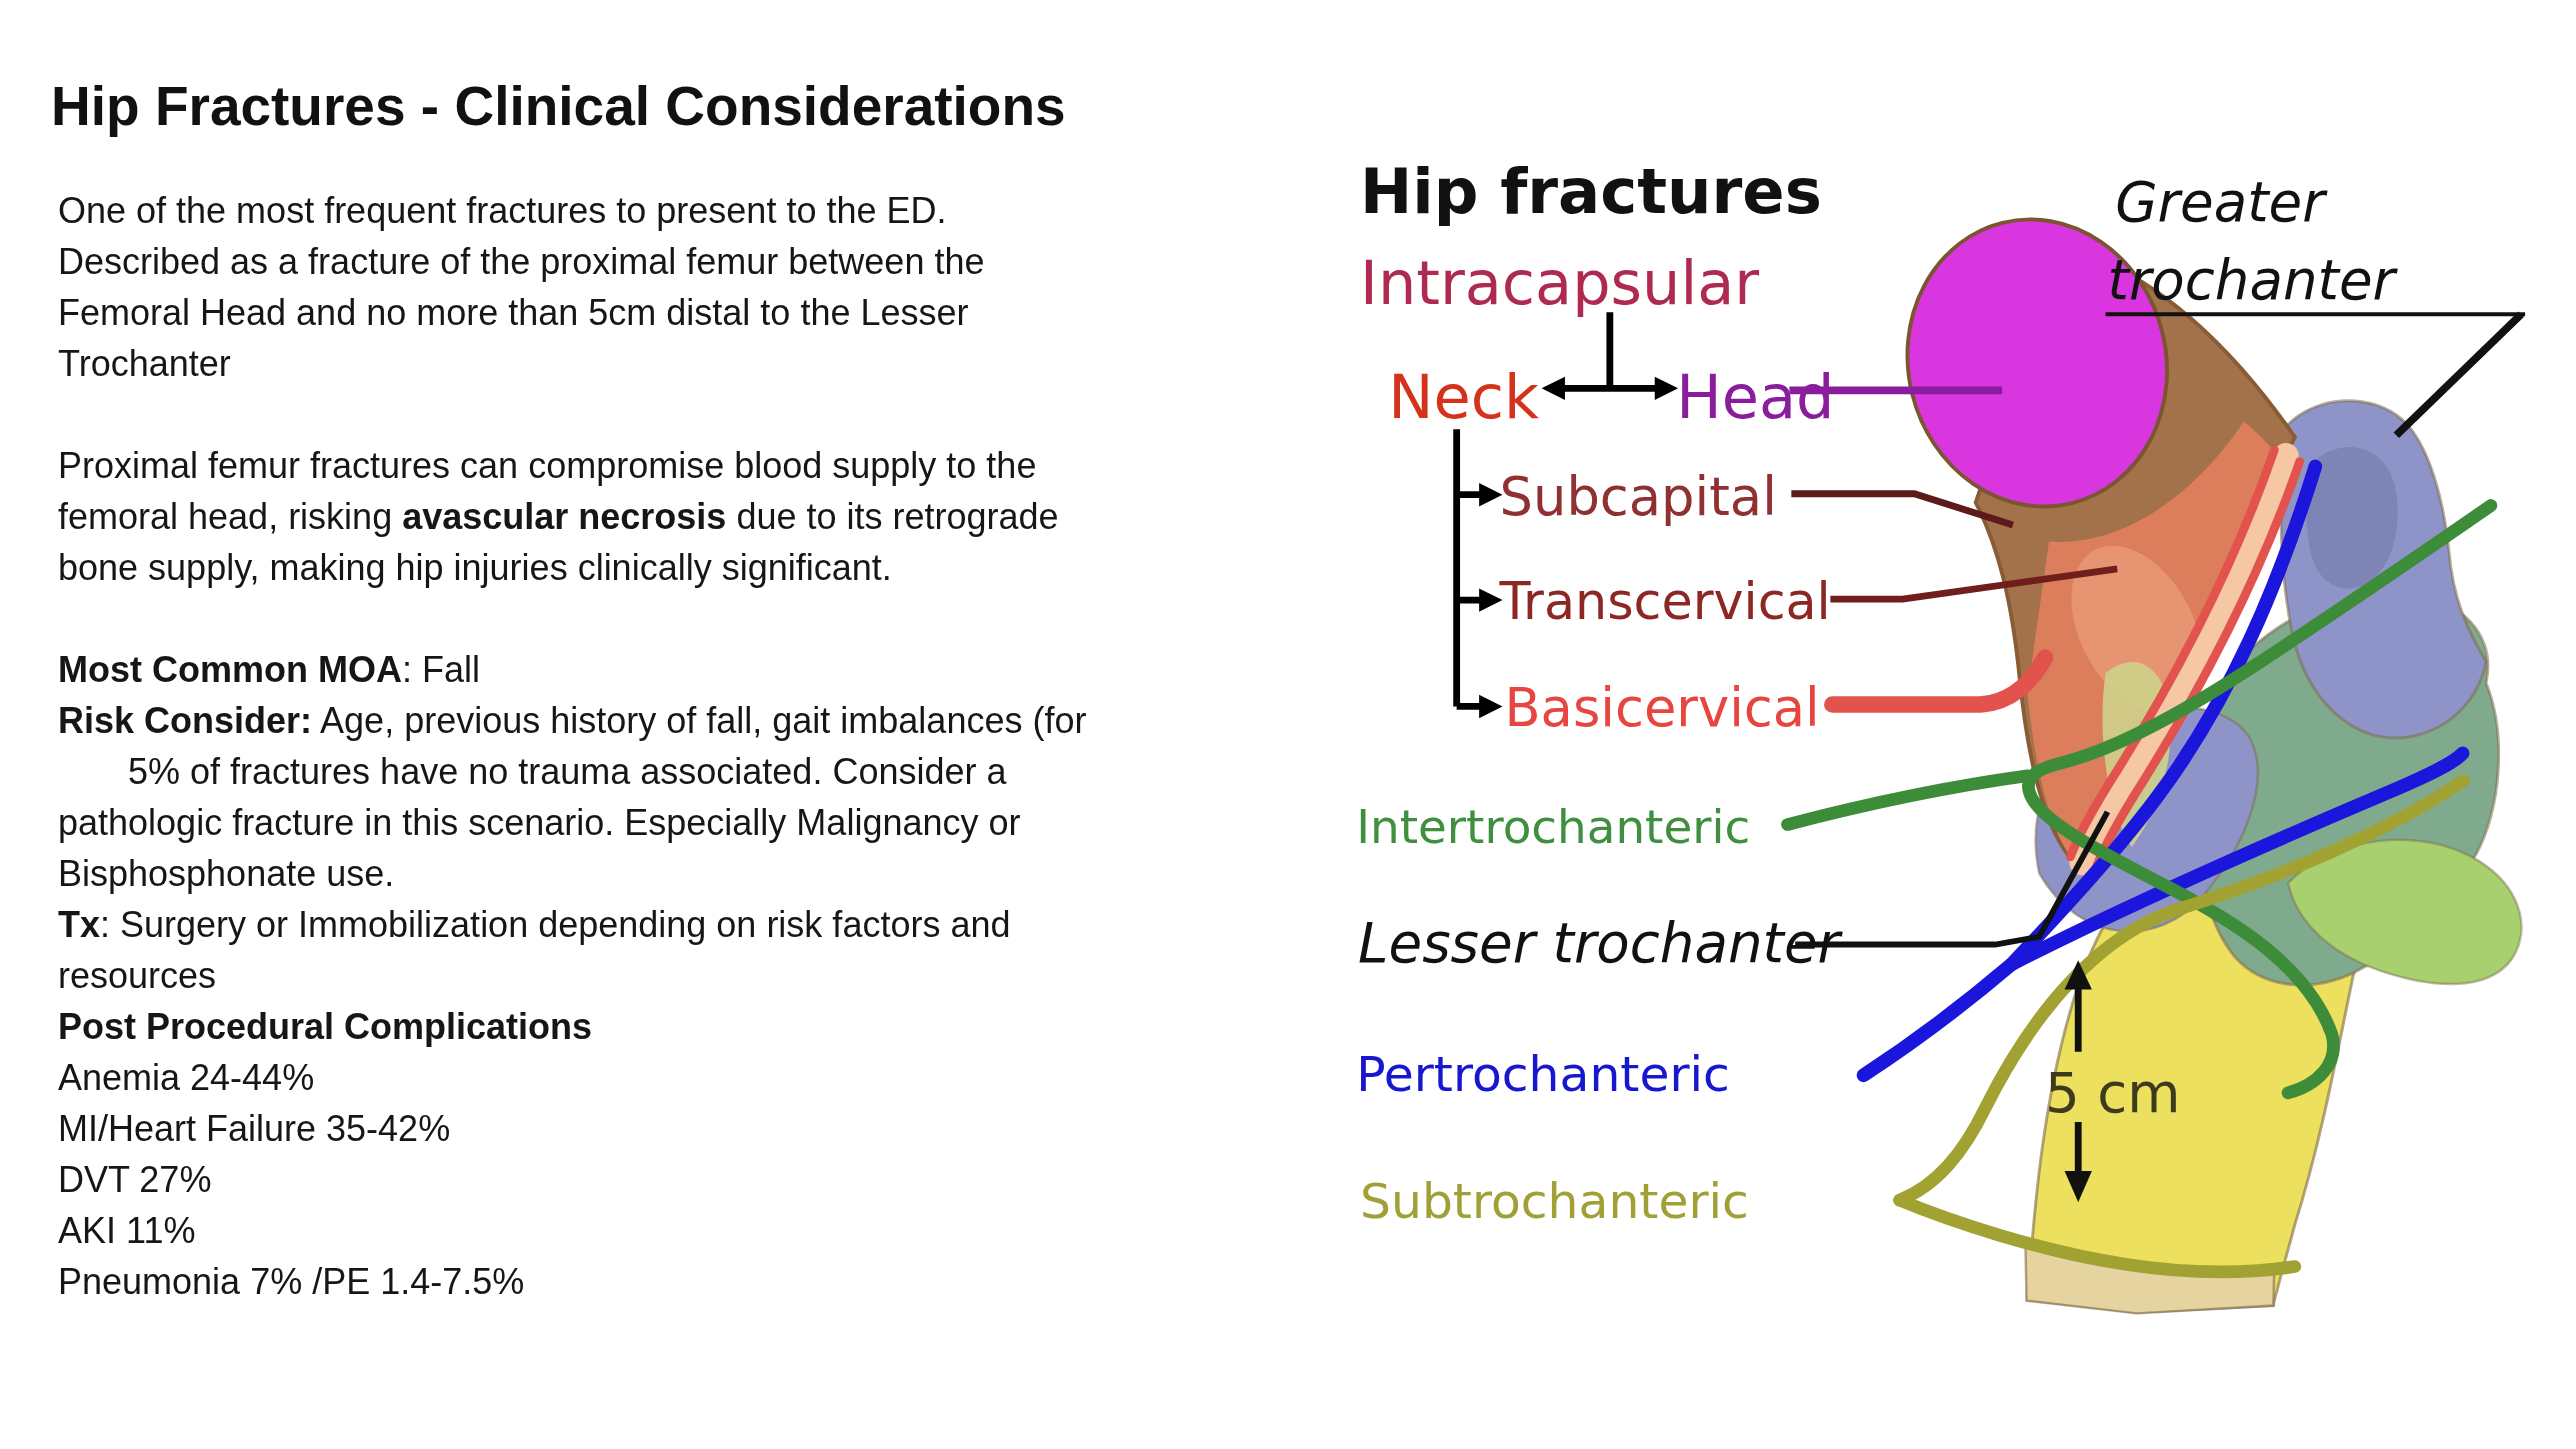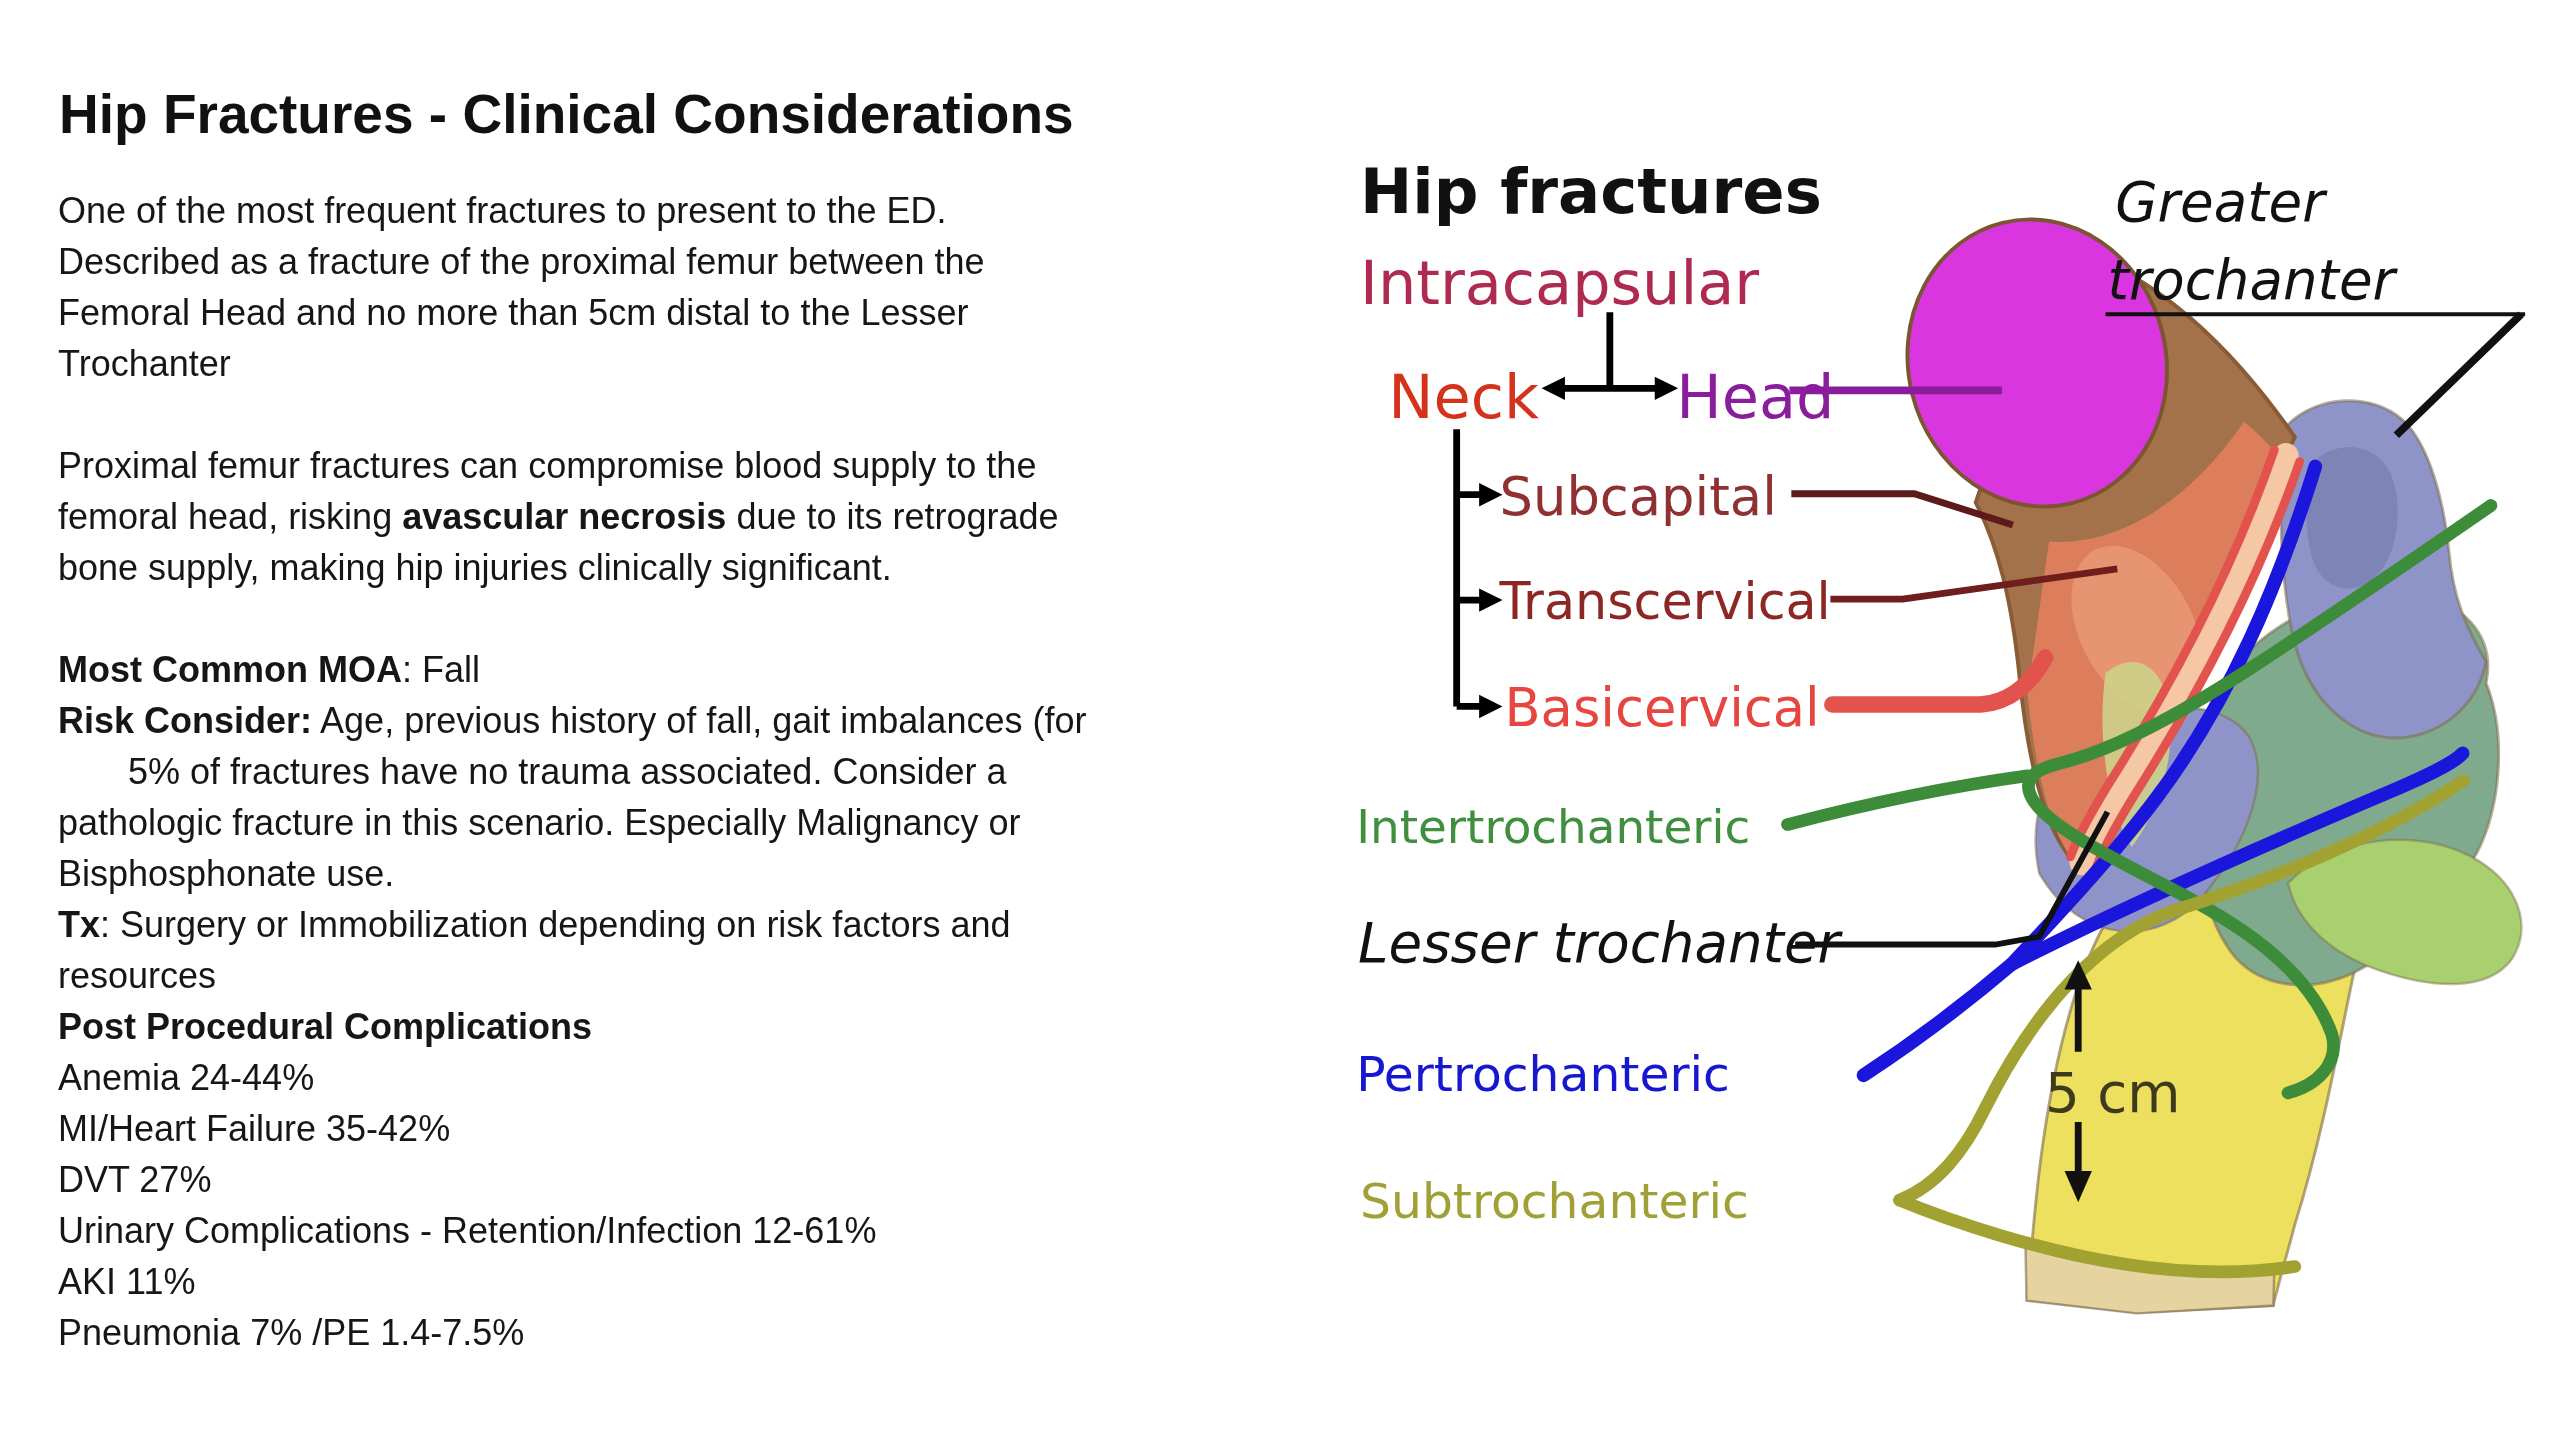--- a/index.html
+++ b/index.html
@@ -1,19 +1,19 @@
 <!DOCTYPE html>
 <html><head>
 <meta charset="utf-8">
 <style>
   html,body{margin:0;padding:0;background:#ffffff;}
   body{width:2576px;height:1449px;position:relative;overflow:hidden;
        font-family:"Liberation Sans",sans-serif;color:#1a1a1a;}
   .left-panel{position:absolute;left:51px;top:0;width:1278px;height:1449px;}
-  .page-title{position:absolute;left:0;top:74px;margin:8px;font-size:55px;font-weight:bold;
+  .page-title{position:absolute;left:0;top:74px;margin:0;font-size:55px;font-weight:bold;
               letter-spacing:0;white-space:nowrap;color:#111;}
   .body-text{position:absolute;left:0;top:185px;width:1268px;font-size:36px;line-height:51px;color:#161616;margin-left:7px;}
   .body-text .tl{min-height:51px;white-space:nowrap;}
   .body-text b{font-weight:bold;}
   .diagram-panel{position:absolute;left:1356px;top:0;width:1220px;height:1094px;}
   svg text{font-family:"DejaVu Sans",sans-serif;}
   .dg-title{font-weight:bold;}
 </style>
 </head>
 <body>
@@ -34,21 +34,20 @@
       <div class="tl"><b>Risk Consider:</b> Age, previous history of fall, gait imbalances (for</div>
       <div class="tl">&nbsp;&nbsp;&nbsp;&nbsp;&nbsp;&nbsp;&nbsp;5% of fractures have no trauma associated. Consider a</div>
       <div class="tl">pathologic fracture in this scenario. Especially Malignancy or</div>
       <div class="tl">Bisphosphonate use.</div>
       <div class="tl"><b>Tx</b>: Surgery or Immobilization depending on risk factors and</div>
       <div class="tl">resources</div>
       <div class="tl"><b>Post Procedural Complications</b></div>
       <div class="tl">Anemia 24-44%</div>
       <div class="tl">MI/Heart Failure 35-42%</div>
       <div class="tl">DVT 27%</div>
-      <div class="tl">Urinary Complications - Retention/Infection 12-61%</div>
       <div class="tl">AKI 11%</div>
       <div class="tl">Pneumonia 7% /PE 1.4-7.5%</div>
     </div>
 </div>
 
 <div class="diagram-panel">
 <svg width="1220" height="1449" viewBox="0 0 1250 1485">
 
   <g>
 

